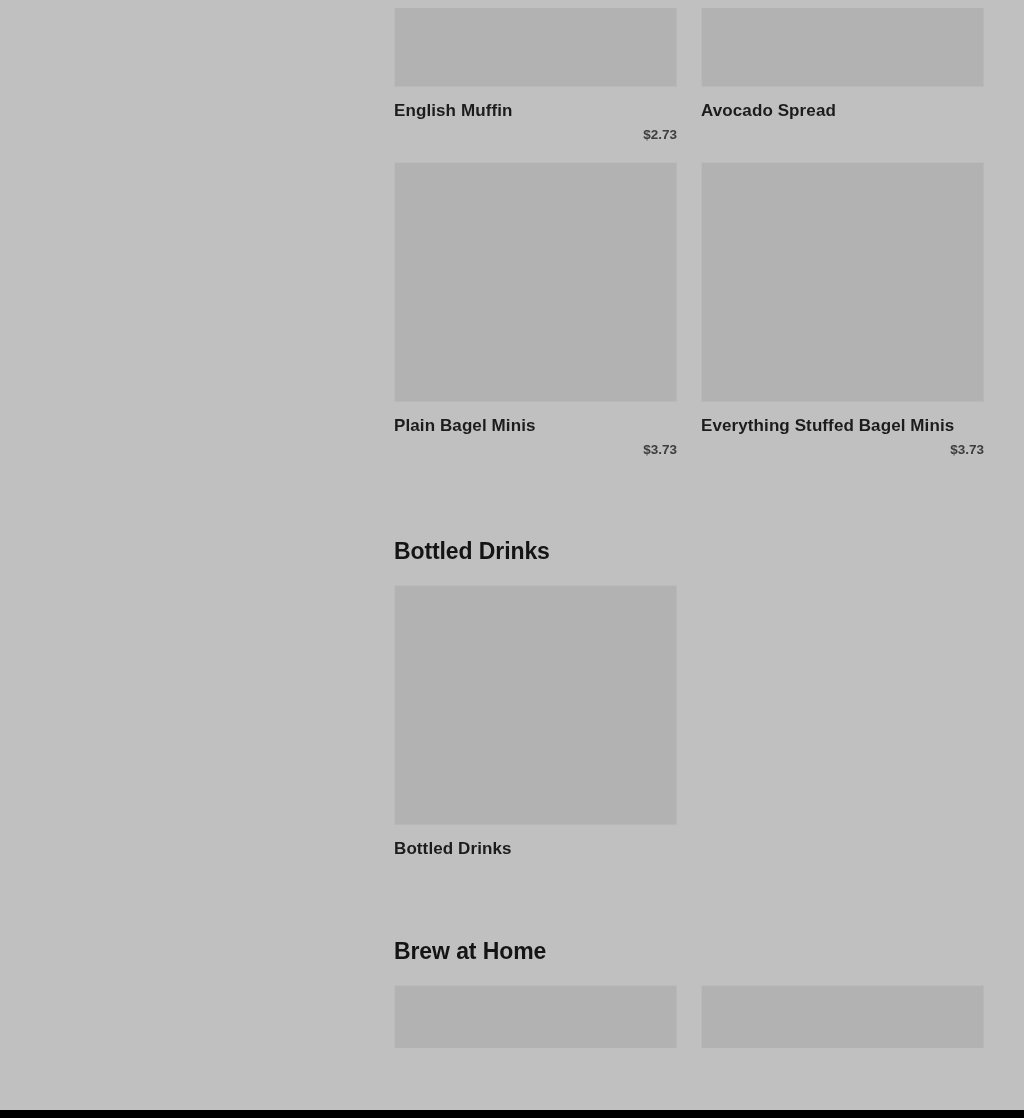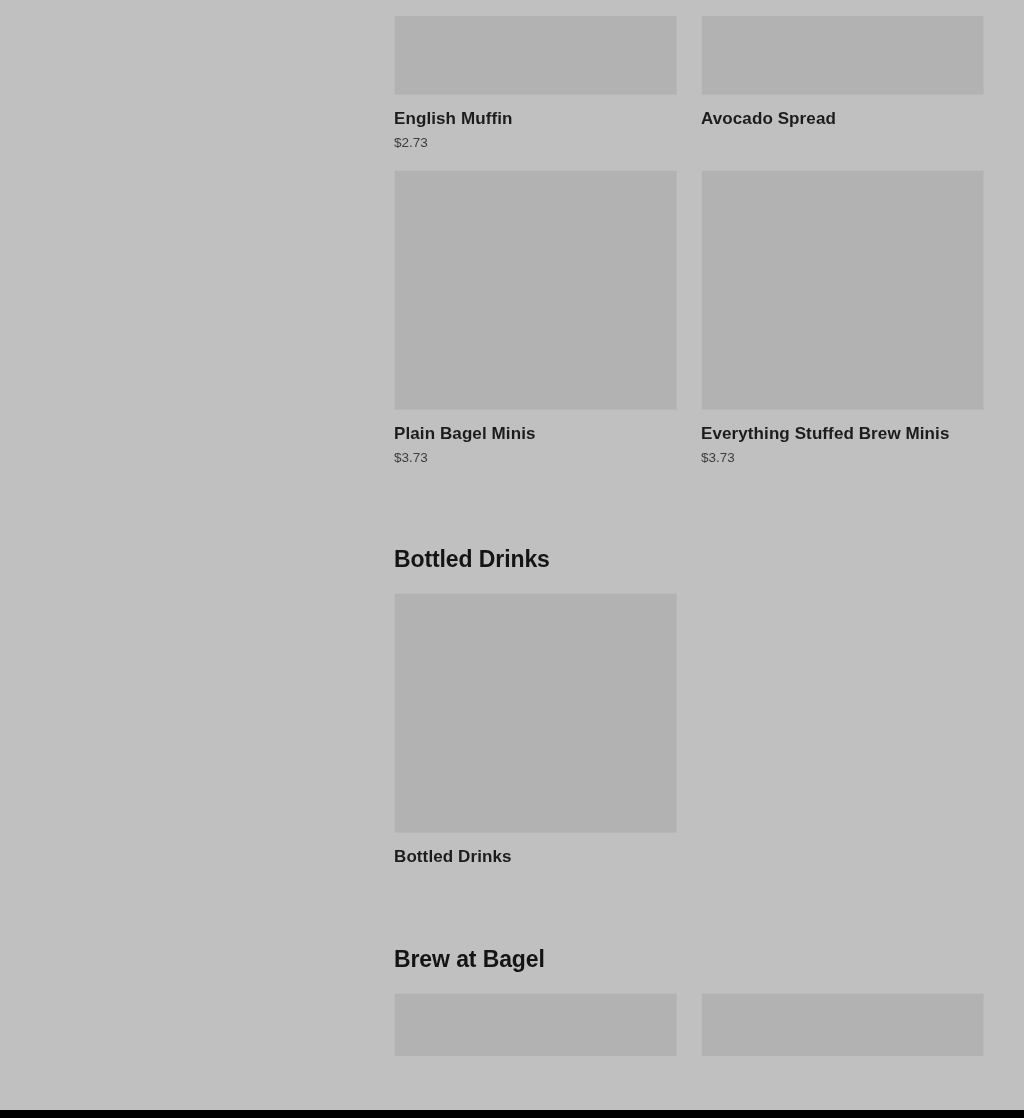--- a/index.html
+++ b/index.html
@@ -13,21 +13,21 @@
   body {
     background: #c0c0c0;
     font-family: "Liberation Sans", sans-serif;
     position: relative;
   }
 
   
   #page {
     position: absolute;
     left: 0;
-    top: 16px;
+    top: 8px;
     width: 1024px;
     height: 1040px;
     background: #c0c0c0;
     overflow: hidden;
   }
 
   
   #content {
     position: absolute;
     left: 394px;
@@ -63,24 +63,25 @@
     font-size: 17px;
     font-weight: 600;
     line-height: 21px;
     color: #1c1c1c;
     letter-spacing: 0.1px;
     margin-top: 13px;
   }
 
   .card-sub {
     font-size: 13.5px;
-    font-weight: 400;
+    font-weight: 700;
     line-height: 18px;
     color: #3d3d3d;
     margin-top: 5px;
+    text-align: right;
   }
 
   
   .section-head {
     font-size: 23px;
     font-weight: 700;
     line-height: 28px;
     color: #141414;
     letter-spacing: -0.1px;
     margin-top: 60px;
@@ -120,41 +121,41 @@
         </div>
 
         <div class="card">
           <div class="thumb tall"></div>
           <div class="card-title">Plain Bagel Minis</div>
           <div class="card-sub">$3.73</div>
         </div>
 
         <div class="card">
           <div class="thumb tall"></div>
-          <div class="card-title">Everything Stuffed Brew Minis</div>
+          <div class="card-title">Everything Stuffed Bagel Minis</div>
           <div class="card-sub">$3.73</div>
         </div>
 
       </div>
     </div>
 
     <div class="section-block">
       <div class="section-head">Bottled Drinks</div>
       <div class="grid">
 
         <div class="card">
           <div class="thumb tall"></div>
           <div class="card-title">Bottled Drinks</div>
         </div>
 
       </div>
     </div>
 
     <div class="section-block">
-      <div class="section-head">Brew at Bagel</div>
+      <div class="section-head">Brew at Home</div>
       <div class="grid">
 
         <div class="card">
           <div class="thumb tall"></div>
 
         </div>
 
         <div class="card">
           <div class="thumb tall"></div>
 

